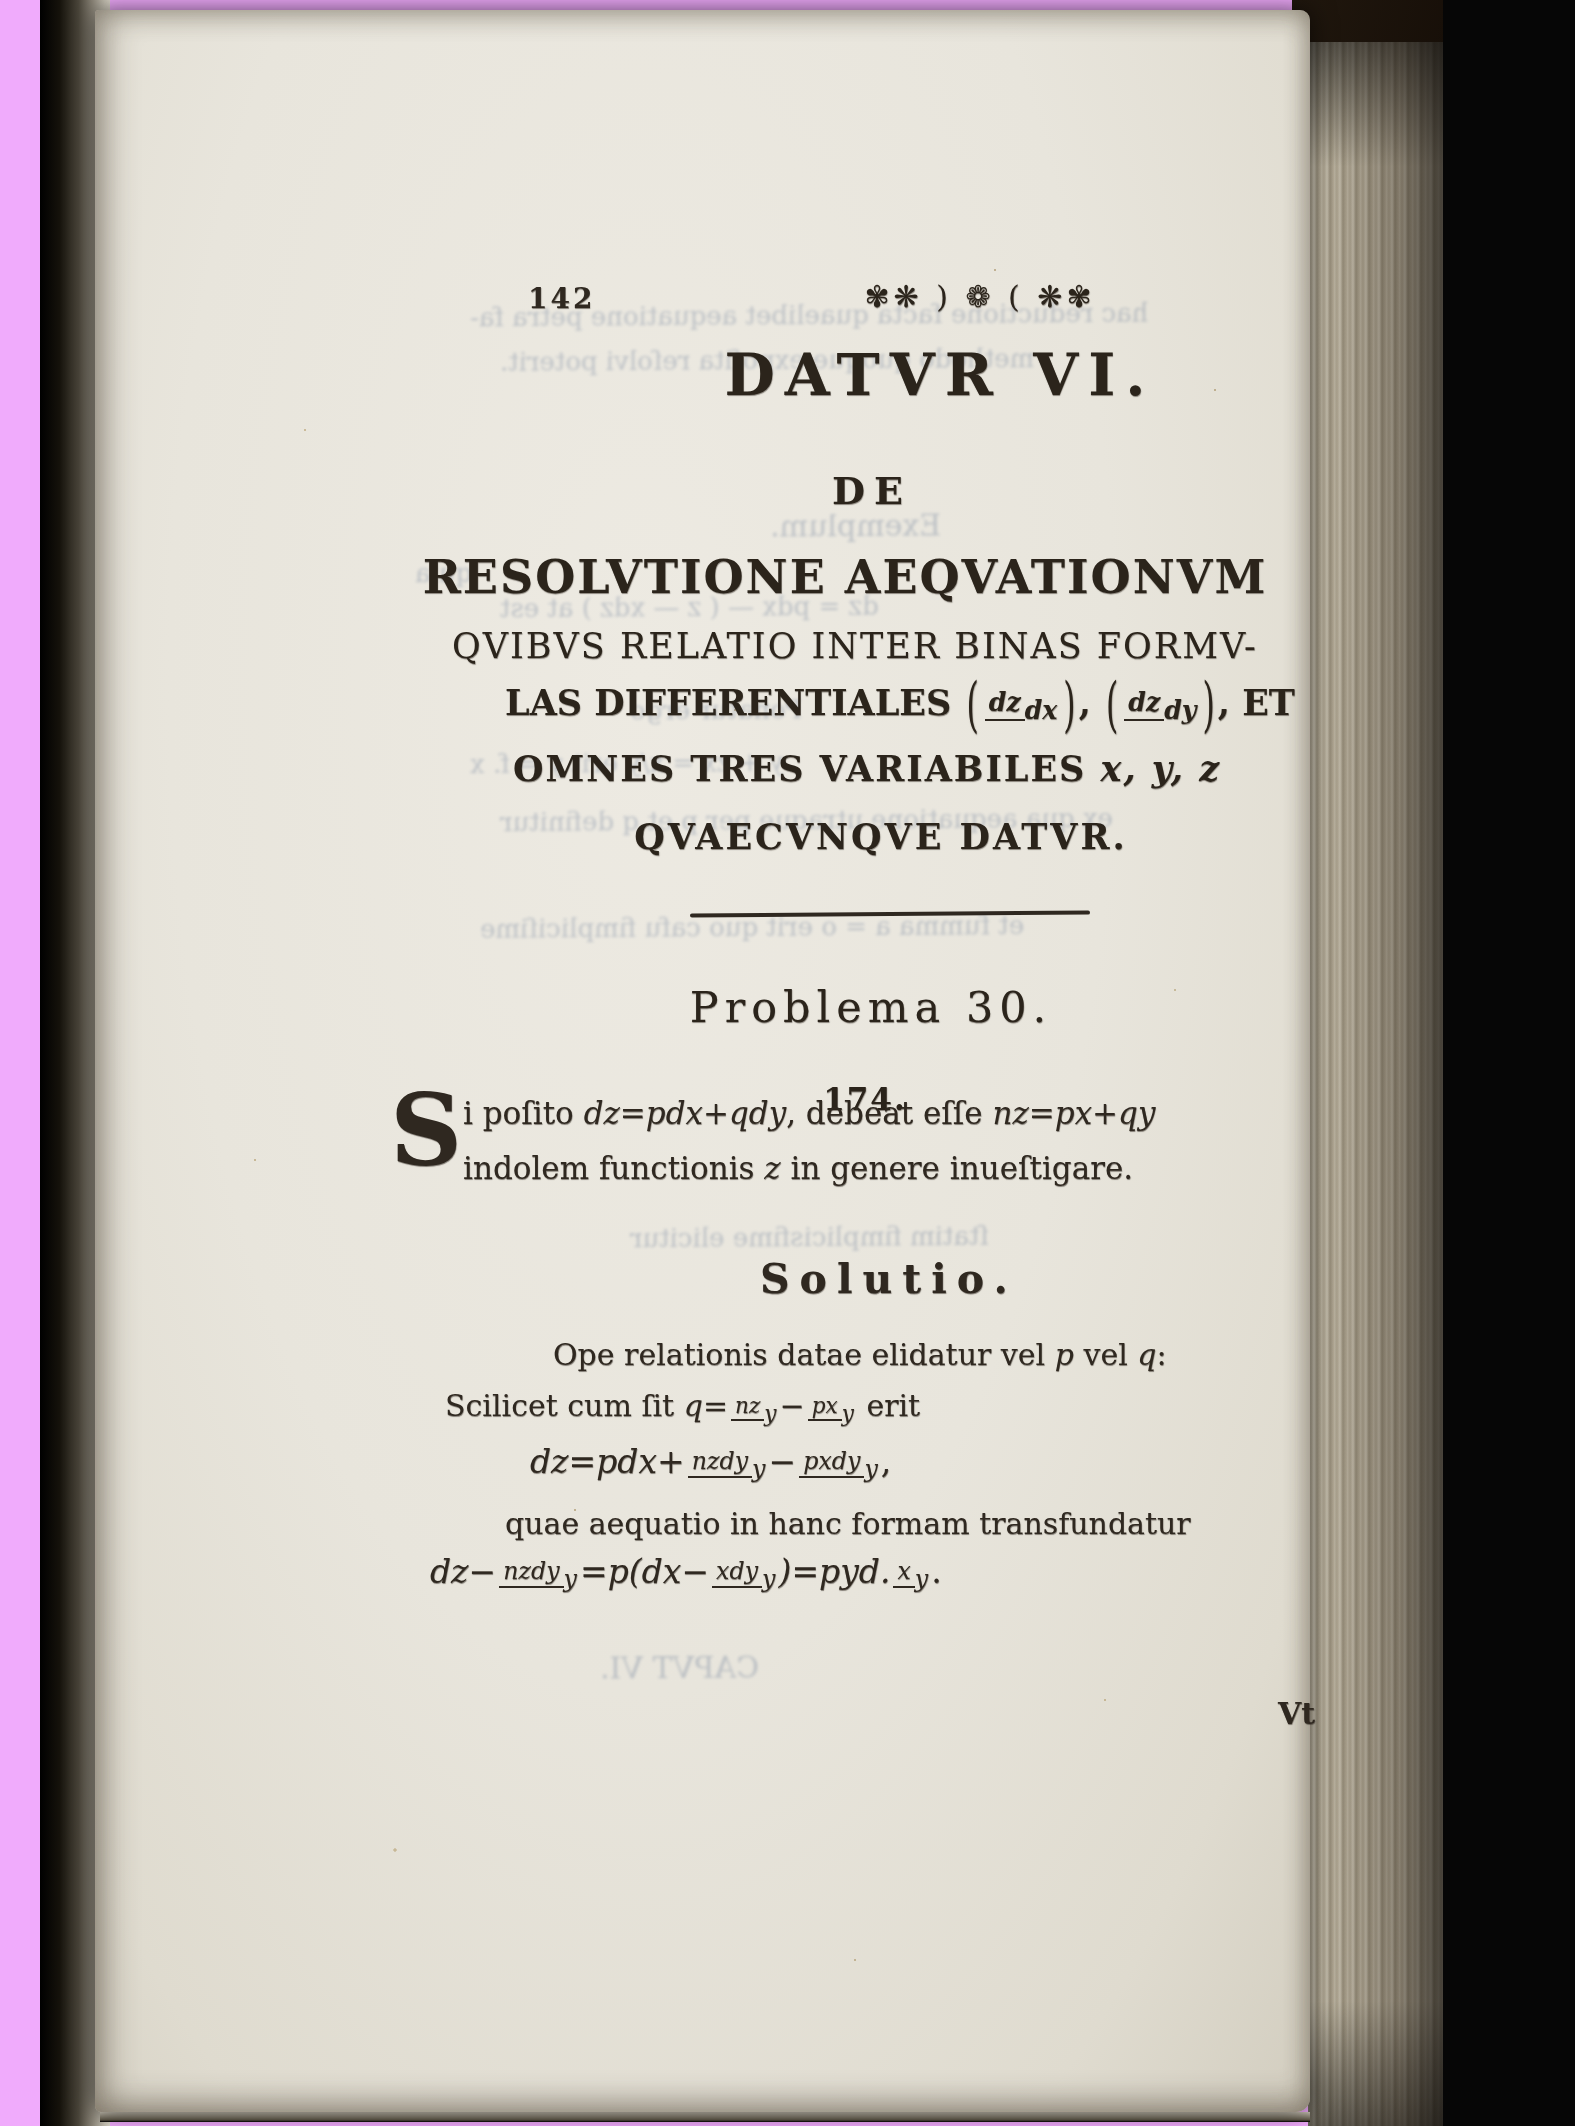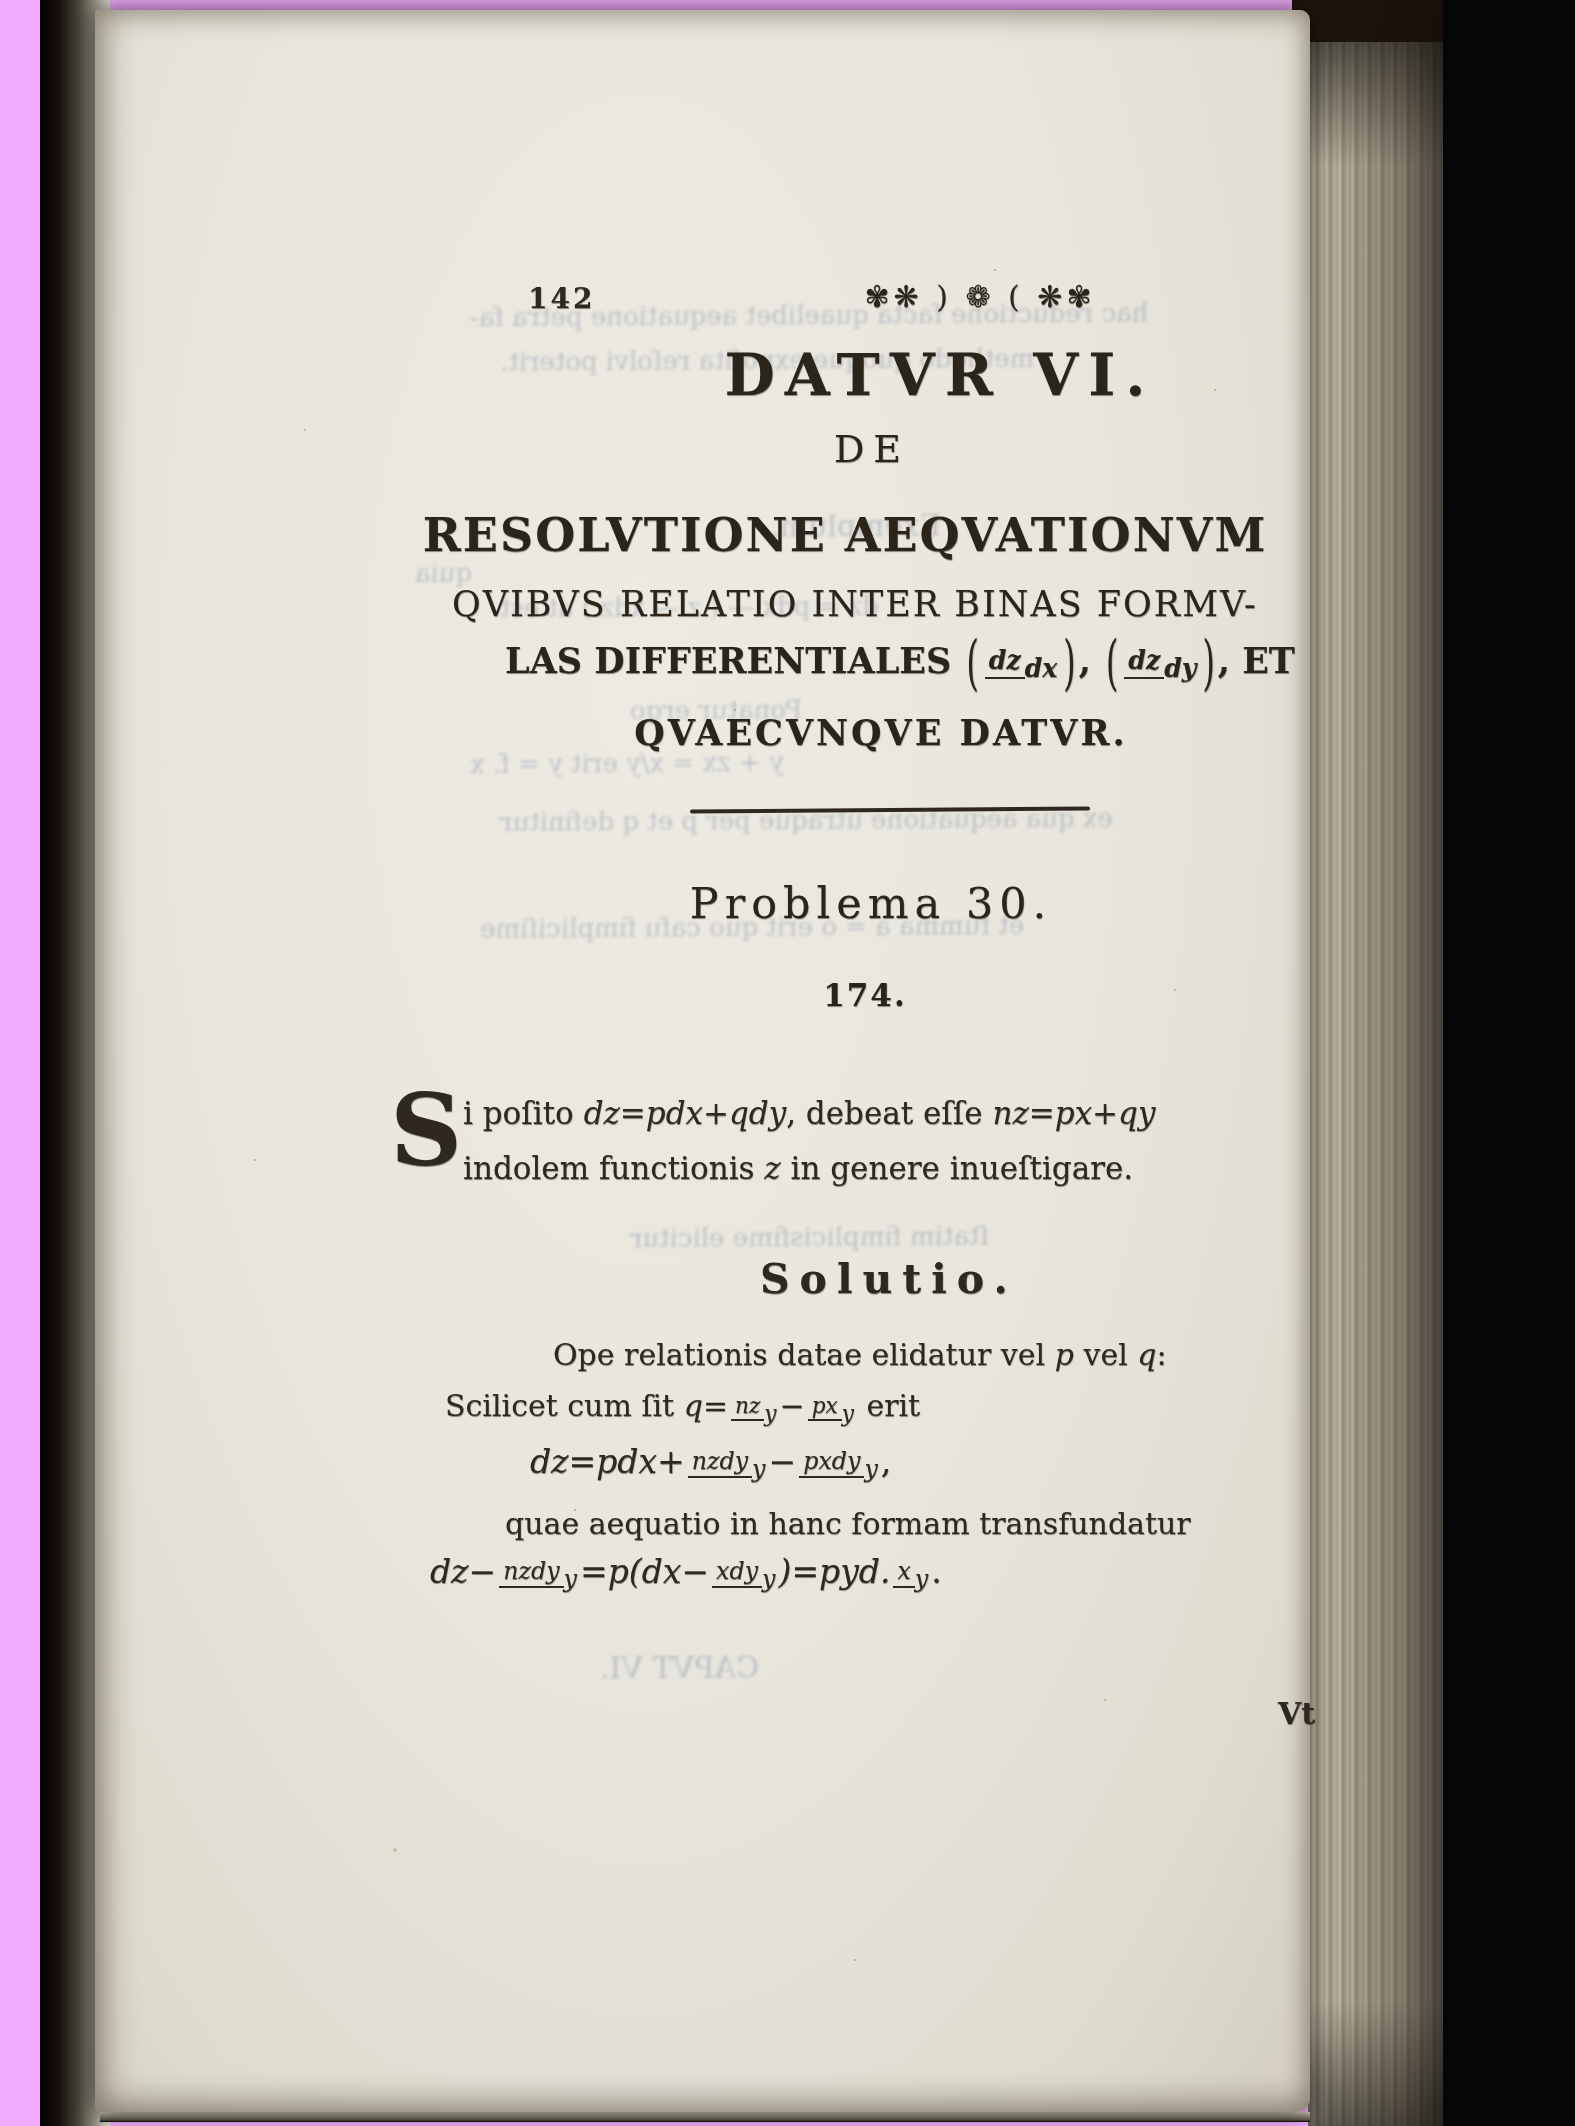--- a/index.html
+++ b/index.html
@@ -43,21 +43,21 @@
 
   
   .ink{position:absolute;color:#2f2820;white-space:nowrap;
        text-shadow:0.4px 0.6px 0.8px rgba(47,40,32,.55);}
   .col{position:absolute;left:310px;top:265px;width:1000px;color:#2b241b;
        text-shadow:0.4px 0.6px 0.9px rgba(43,36,27,.5);}
   .cline{position:relative;text-align:center;white-space:nowrap;line-height:1;}
   .ornament{font-size:30px;letter-spacing:4px;left:75px;margin-top:7px;
             font-family:"DejaVu Serif","DejaVu Sans",serif;}
   .caput{font-size:58px;font-weight:bold;letter-spacing:10px;left:35px;margin-top:34px;}
-  .de{font-size:38px;font-weight:normal;letter-spacing:9px;left:-33px;margin-top:26px;}
+  .de{font-size:38px;font-weight:bold;letter-spacing:9px;left:-33px;margin-top:68px;}
   .t1{font-size:46px;font-weight:bold;letter-spacing:2px;left:-60px;margin-top:44px;}
   .t2{font-size:35px;font-weight:normal;letter-spacing:2px;left:-50px;margin-top:29px;}
   .t3{font-size:35px;font-weight:bold;left:-5px;margin-top:21px;}
   .t4{font-size:35px;font-weight:bold;letter-spacing:2px;left:-38px;margin-top:27px;}
   .t5{font-size:35px;font-weight:bold;letter-spacing:3px;left:-24px;margin-top:33px;}
   .rule{position:relative;left:-15px;width:400px;height:4px;background:#2f2820;margin:58px auto 0;
         border-radius:2px;transform:rotate(-0.4deg);}
   .problema{font-size:43px;letter-spacing:6px;left:-34px;margin-top:70px;}
   .sec{font-size:31px;font-weight:bold;letter-spacing:2px;left:-40px;margin-top:55px;}
 
@@ -115,20 +115,23 @@
       <div class="cline t2">QVIBVS RELATIO INTER BINAS FORMV-</div>
       <div class="cline t3">
         <span>LAS DIFFERENTIALES </span><span class="tp">(</span><span class="frac">
             <span class="num">dz</span>
             <span class="den">dx</span>
           </span><span class="tp">)</span><span>, </span><span class="tp">(</span><span class="frac">
             <span class="num">dz</span>
             <span class="den">dy</span>
           </span><span class="tp">)</span><span>, ET</span>
       </div>
+      <div class="cline t4">
+        <span>OMNES TRES VARIABILES </span><span class="m">x, y, z</span>
+      </div>
       <div class="cline t5">QVAECVNQVE DATVR.</div>
       <div class="rule"></div>
       <div class="cline problema">Problema 30.</div>
       <div class="cline sec">174.</div>
     </div>
 
     <div class="ink dropcap" style="left:295px;top:1078px;">S</div>
     <div class="ink body31" style="left:368px;top:1085px;">
       <span>i poſito </span><span class="m">dz=pdx+qdy</span><span>, debeat eſſe </span><span class="m">nz=px+qy</span>
     </div>

